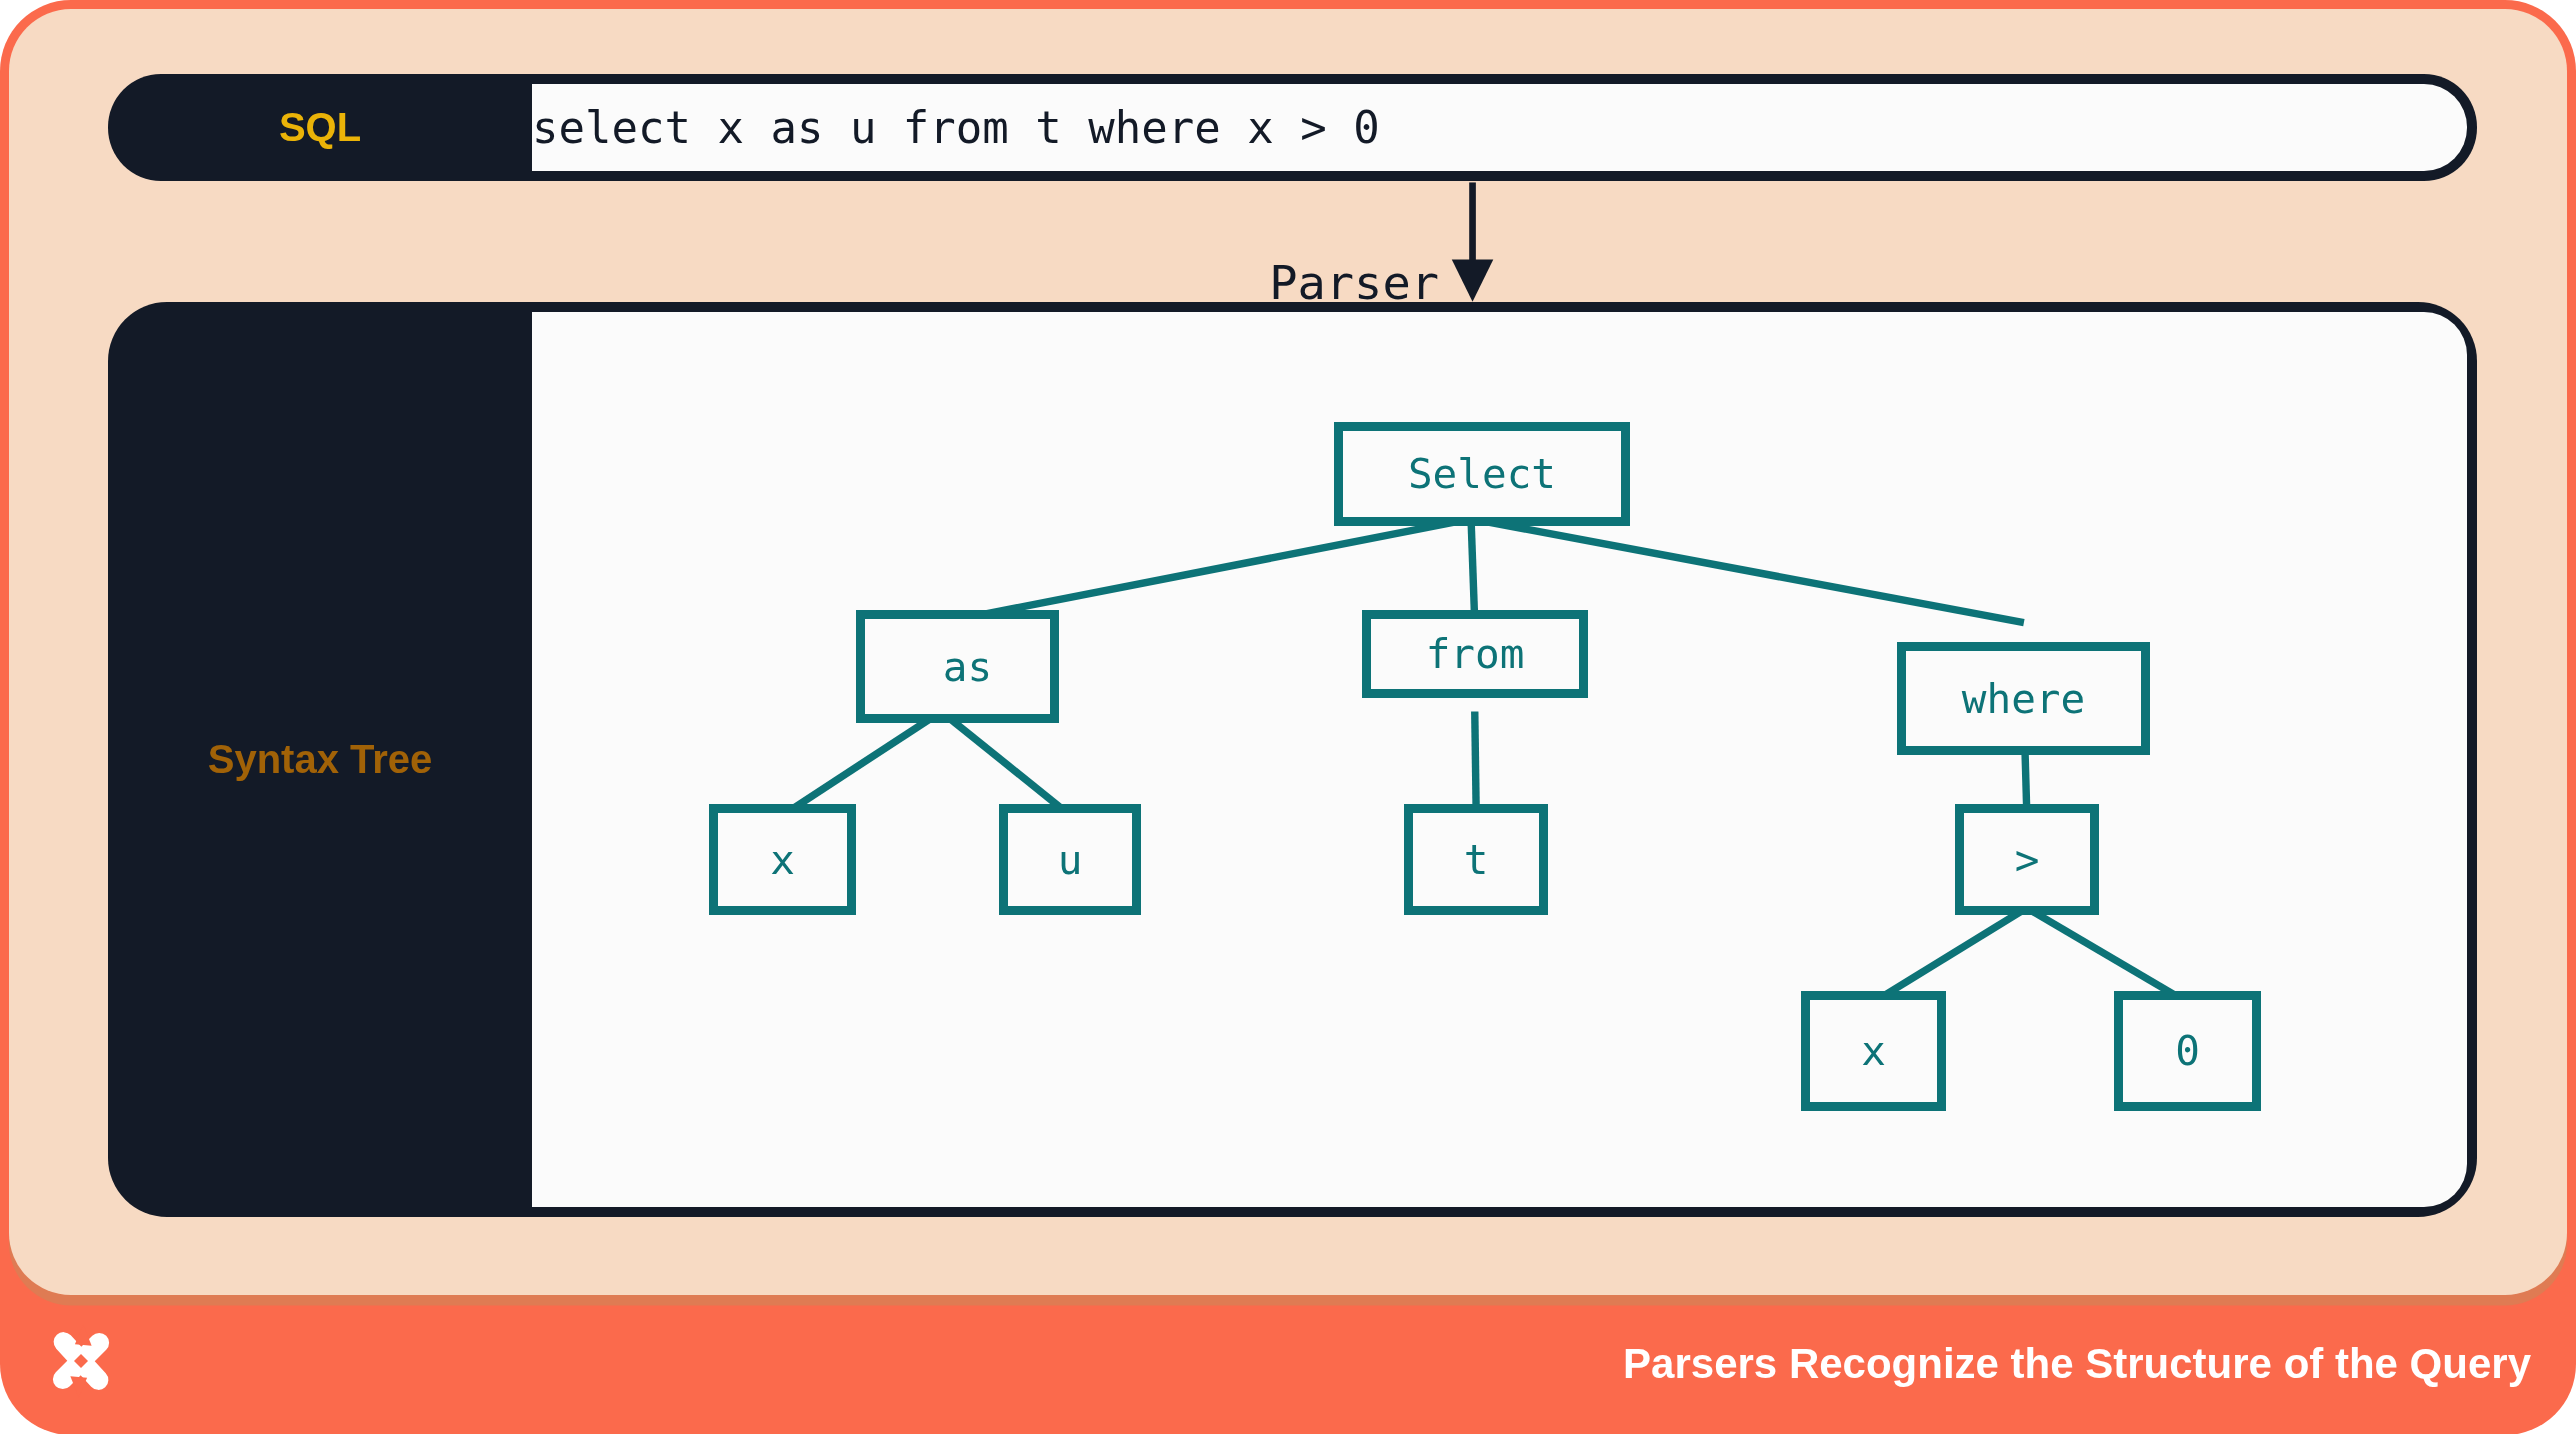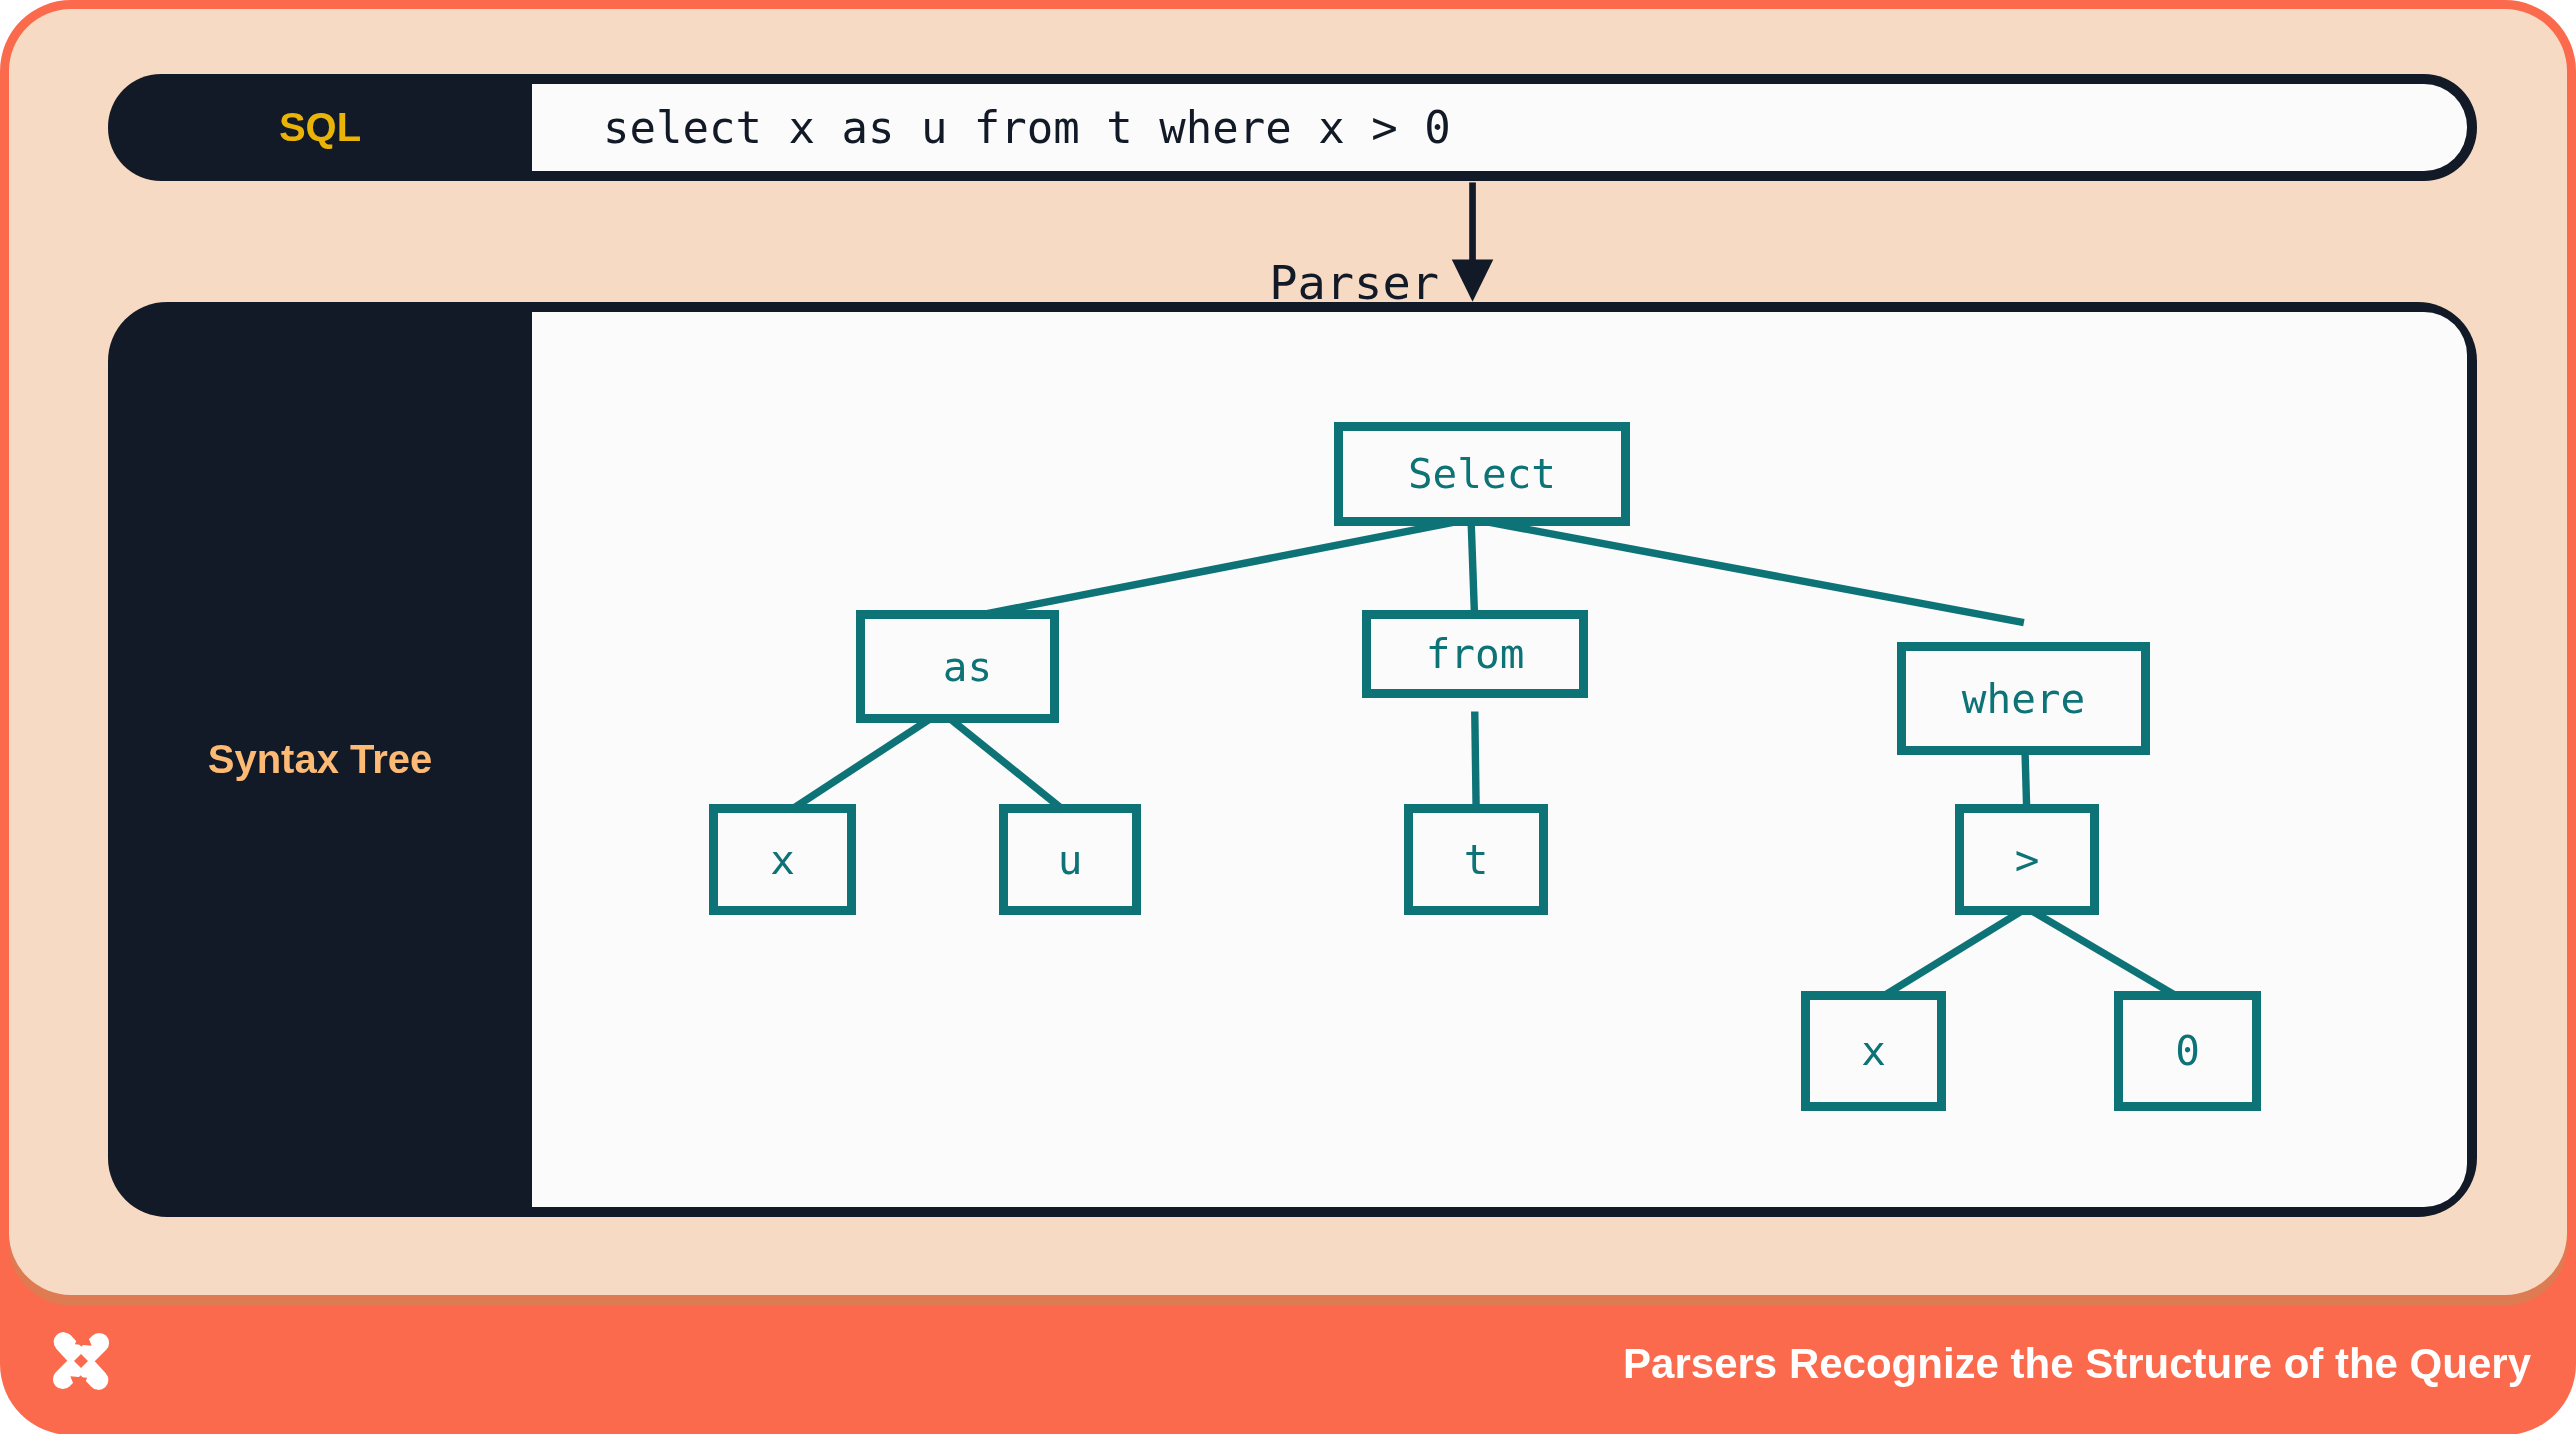--- a/index.html
+++ b/index.html
@@ -57,21 +57,20 @@
   }
   .sql-pill .content-zone {
     position: absolute;
     left: 424px; top: 10.4px; right: 10.4px; bottom: 10.4px;
     background: #FBFBFB;
     border-radius: 0 43px 43px 0;
     display: flex;
     align-items: center;
   }
   .sql-query {
-    margin-left: 71px;
     font-family: "DejaVu Sans Mono", monospace;
     font-size: 44px;
     color: #131A27;
     white-space: pre;
   }
   
   .parser-label {
     position: absolute;
     right: 1137px;
     top: 221px;
@@ -92,21 +91,21 @@
     border-radius: 59px;
     z-index: 2;
   }
   .tree-panel .label-zone {
     position: absolute;
     left: 0; top: 0;
     width: 424px; height: 100%;
     display: flex;
     align-items: center;
     justify-content: center;
-    color: #fdba74;
+    color: #a16207;
     font-size: 40px;
     font-weight: bold;
   }
   .tree-panel .content-zone {
     position: absolute;
     left: 424px; top: 10.4px; right: 10.4px; bottom: 10.4px;
     background: #FBFBFB;
     border-radius: 0 43px 43px 0;
   }
   

